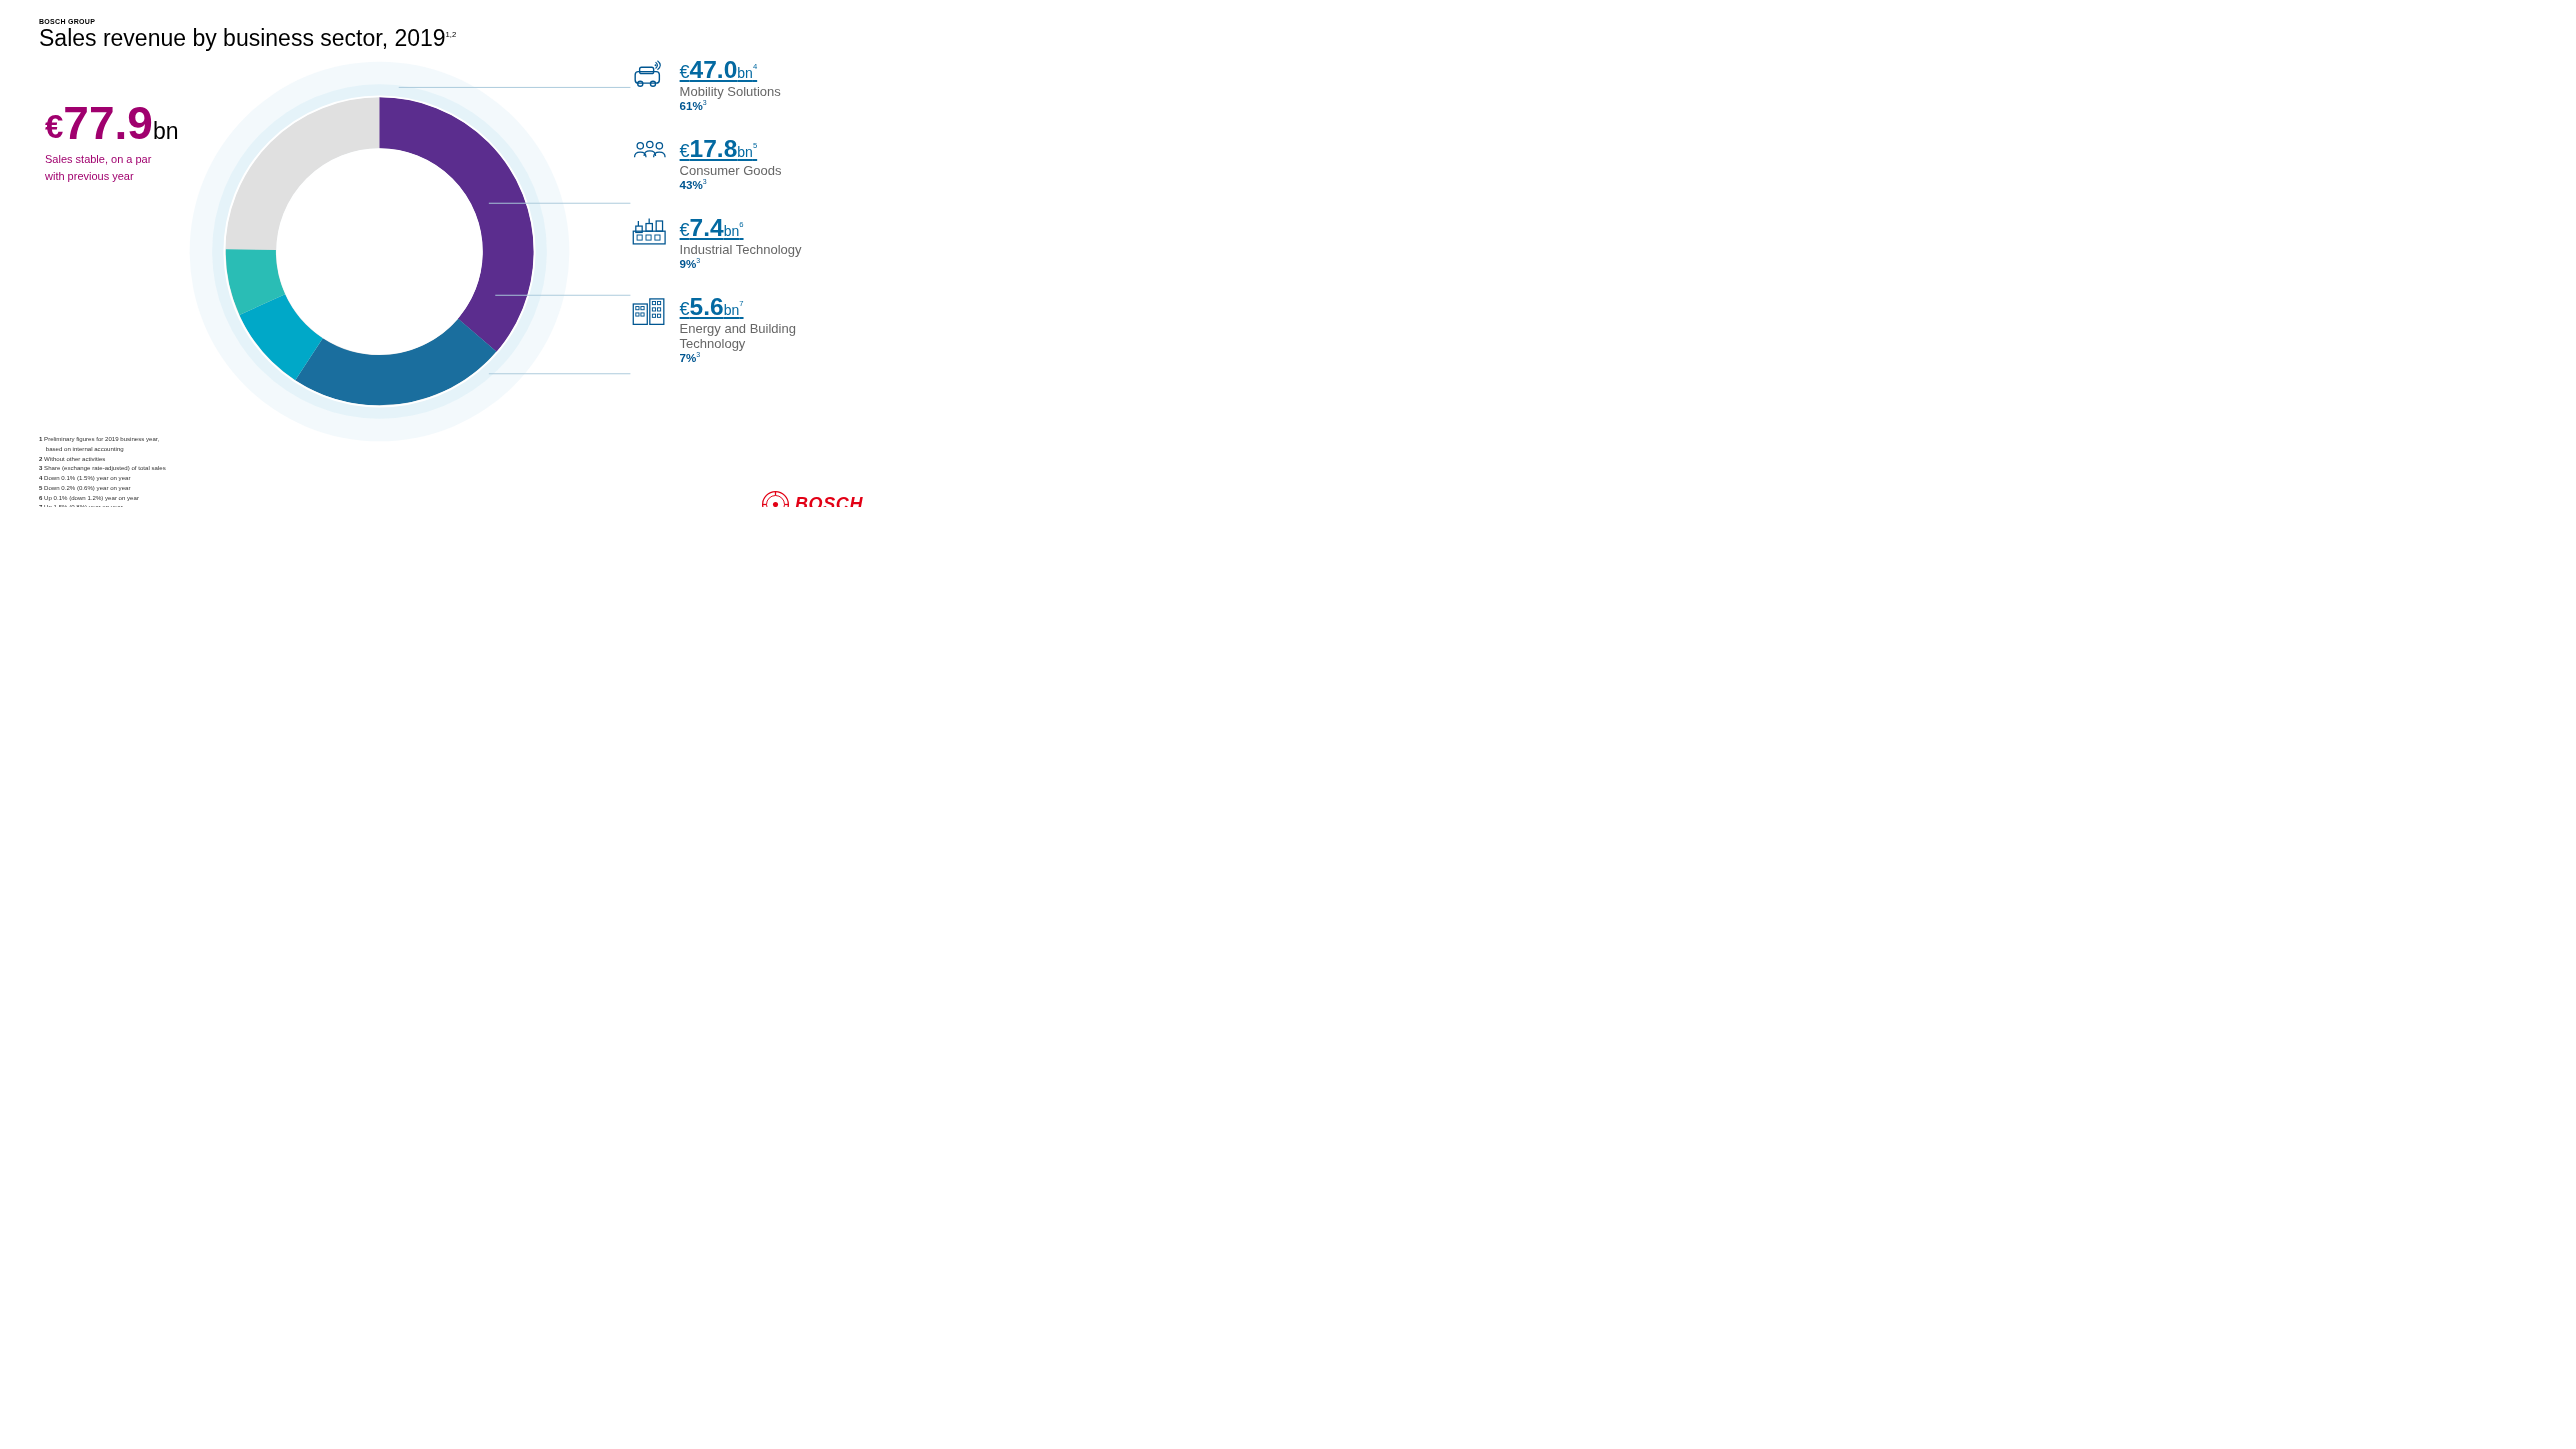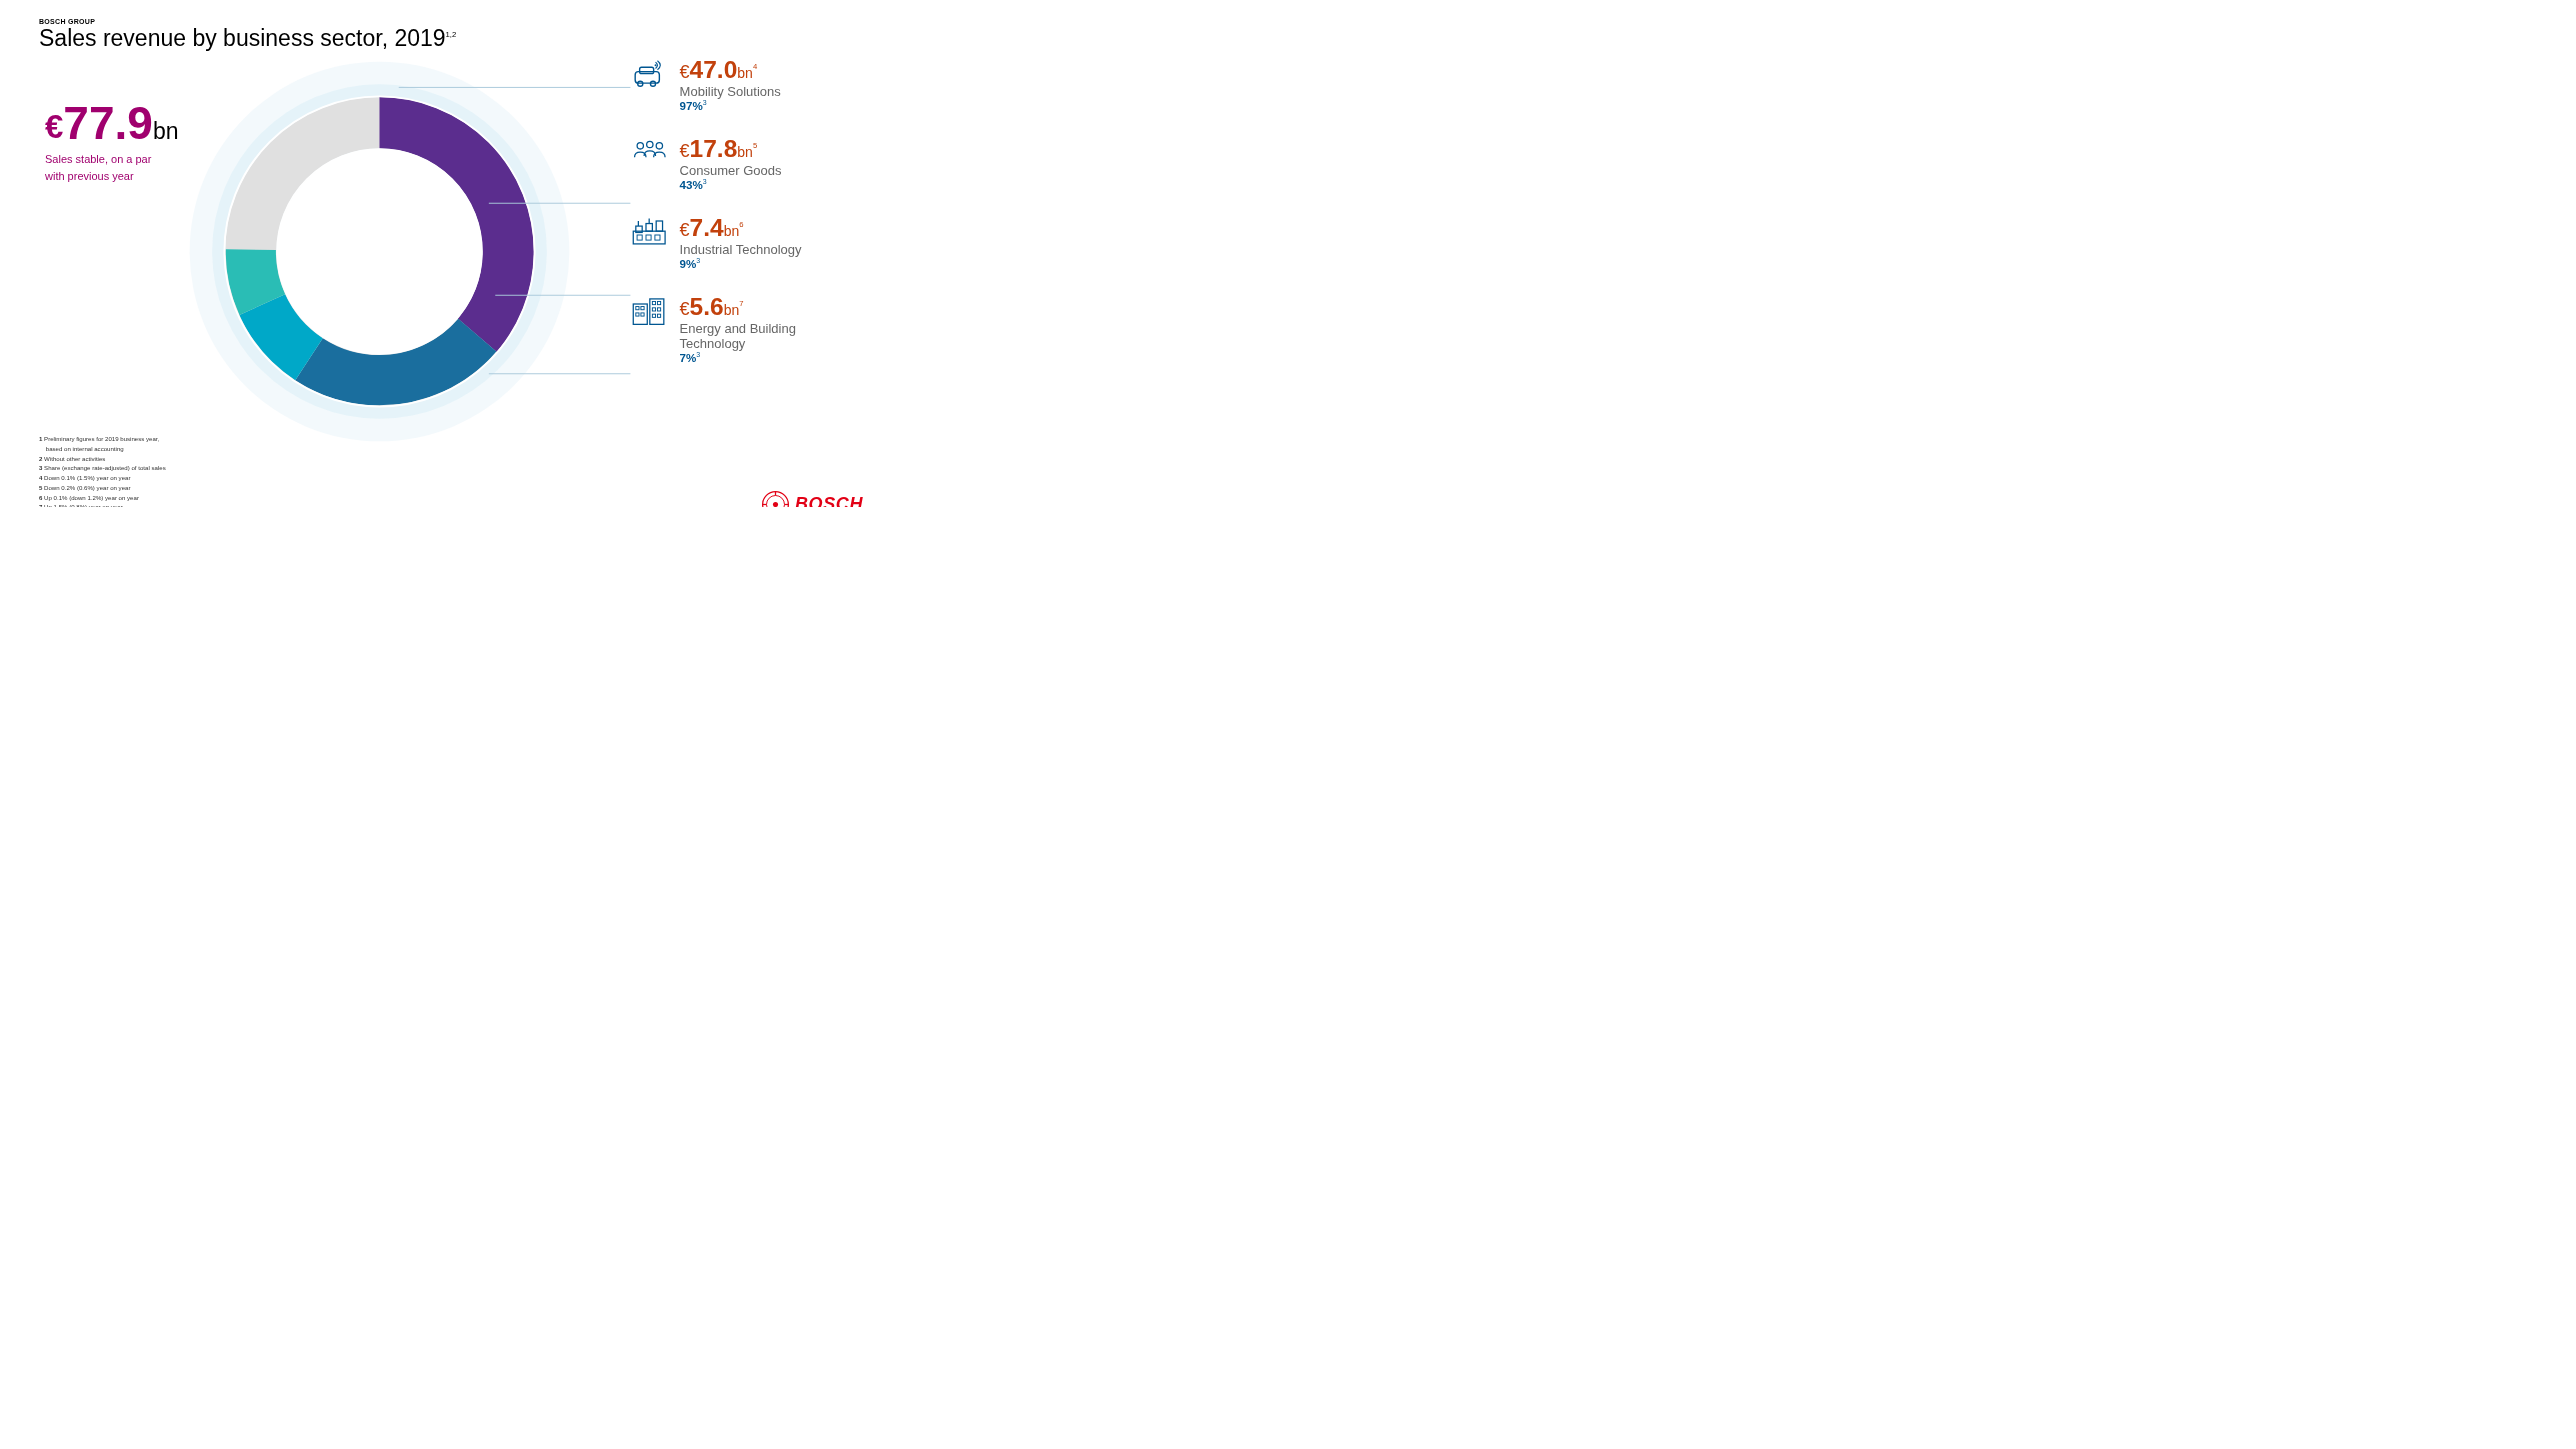--- a/index.html
+++ b/index.html
@@ -110,22 +110,23 @@
       justify-content: center;
     }
 
     .legend-text {
       margin-left: 11.6px;
     }
 
     .legend-value {
       font-size: 24.5px;
       font-weight: 700;
-      color: #c2410c;
+      color: #0369a1;
       line-height: 1;
+      text-decoration: underline;
     }
     .legend-value .euro {
       font-size: 18px;
       font-weight: 400;
     }
     .legend-value .bn {
       font-size: 14px;
       font-weight: 400;
     }
     .legend-value .sup-note {
@@ -282,21 +283,21 @@
           <path d="M37 3 Q43 8 37 13" fill="none" stroke="#005691" stroke-width="1.8"></path>
           <path d="M40 1 Q49 8 40 15" fill="none" stroke="#005691" stroke-width="1.8"></path>
           <circle cx="37" cy="8" r="1.5" fill="#005691"></circle>
         </svg>
       </div>
       <div class="legend-text">
         <div class="legend-value">
           <span class="euro">€</span><span>47.0</span><span class="bn">bn</span><sup class="sup-note">4</sup>
         </div>
         <div class="legend-label">Mobility Solutions</div>
-        <div class="legend-pct"><span>97</span>%<sup class="sup-note">3</sup></div>
+        <div class="legend-pct"><span>61</span>%<sup class="sup-note">3</sup></div>
       </div>
     </div>
 
     <div class="legend-item">
       <div class="legend-icon">
         <svg width="35" height="29" viewBox="0 0 55 45">
 
           <circle cx="13" cy="12" r="5" fill="none" stroke="#005691" stroke-width="2"></circle>
           <path d="M4 30 Q4 22 13 22 Q22 22 22 30" fill="none" stroke="#005691" stroke-width="2"></path>
           <circle cx="28" cy="10" r="5" fill="none" stroke="#005691" stroke-width="2"></circle>

